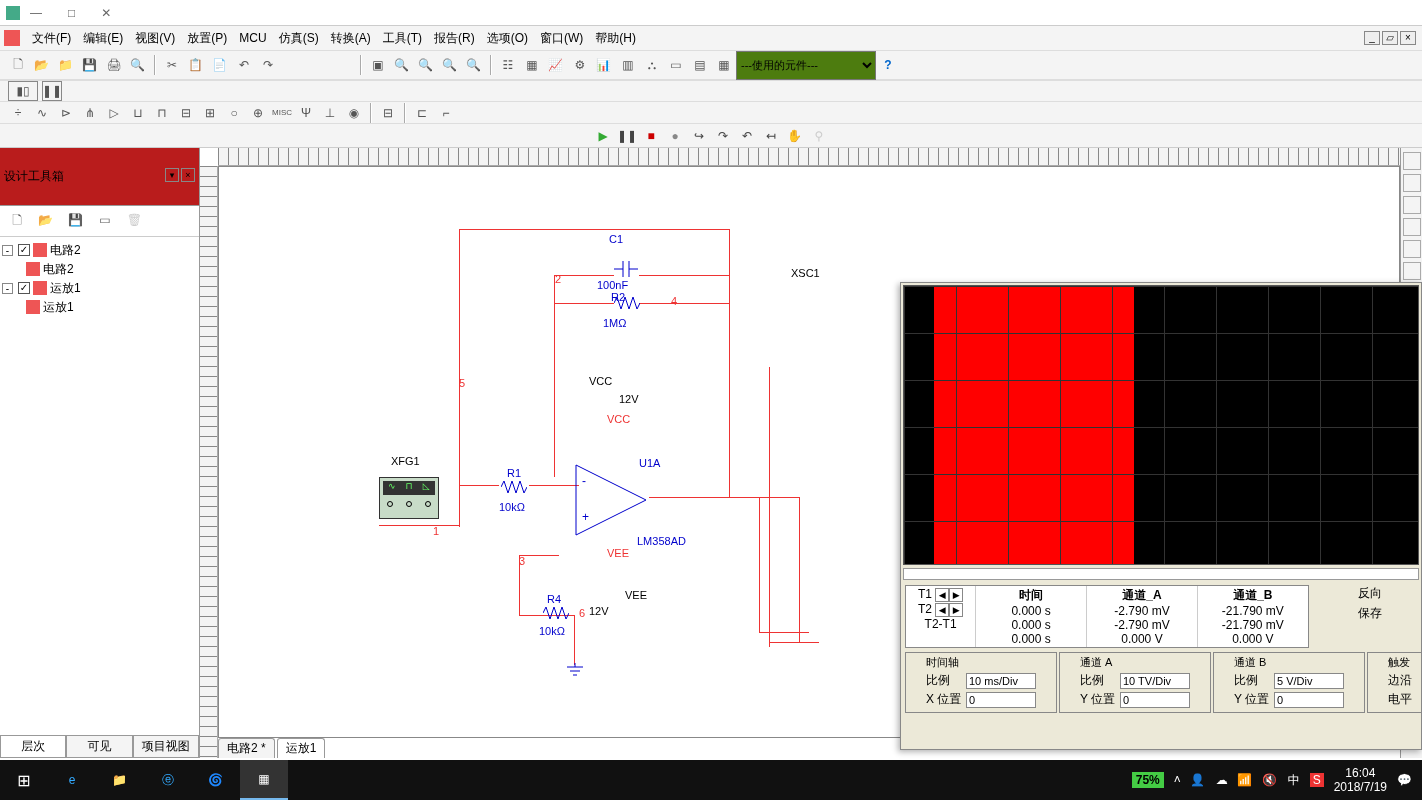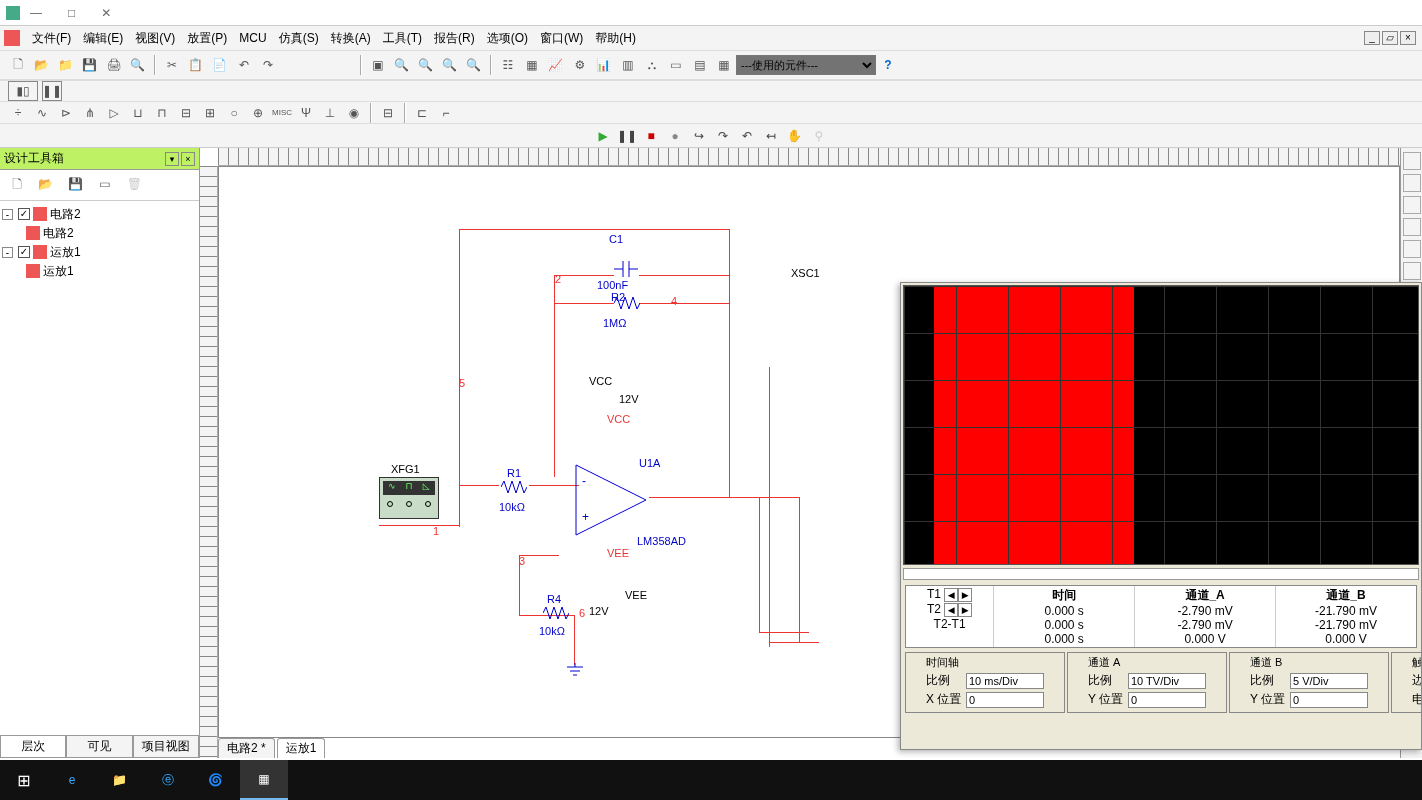--- a/index.html
+++ b/index.html
@@ -14,30 +14,30 @@
 .menubar { height: 24px; background: #f4f4f4; display: flex; align-items: center; padding: 0 4px; border-bottom: 0; position: relative; }
 .menubar .micon { width: 16px; height: 16px; background: #e55; margin-right: 6px; }
 .menubar .mitem { padding: 2px 6px; cursor: pointer; }
 .menubar .mdi { position: absolute; right: 6px; display: flex; }
 .menubar .mdi span { border: 1px solid #888; width: 16px; height: 14px; margin-left: 2px; font-size: 10px; text-align: center; line-height: 12px; cursor: pointer; background: #eee; }
 
 .toolbar { height: 30px; background: #f4f4f4; display: flex; align-items: center; padding: 0 6px; border-top: 1px solid #ddd; border-bottom: 1px solid #ddd; }
 .toolbar.t2 { height: 22px; }
 .tbbtn { width: 20px; height: 20px; margin: 0 2px; display: inline-flex; align-items: center; justify-content: center; cursor: pointer; color: #555; font-size: 12px; }
 .tsep { width: 2px; height: 20px; border-left: 1px solid #aaa; border-right: 1px solid #fff; margin: 0 4px; }
-.tselect { font-size: 11px; height: 20px; border: 1px solid #777; background: #737373; width: 140px; }
+.tselect { font-size: 11px; height: 29px; border: 1px solid #777; background: #4d7c0f; width: 140px; }
 
 .simbar { height: 24px; background: #f4f4f4; display: flex; justify-content: center; align-items: center; border-bottom: 1px solid #ccc; }
 .simbar .tbbtn { color: #444; }
 .simbar .play { color: #3a3; }
 .simbar .stop { color: #c00; }
 
 .workspace { display: flex; height: calc(800px - 26px - 24px - 30px - 22px - 24px - 24px - 40px); }
 .sidebar { width: 200px; border-right: 1px solid #999; display: flex; flex-direction: column; }
-.sidehdr { background: #bef264; border-bottom: 1px solid #999; padding: 2px 4px; display: flex; align-items: center; }
+.sidehdr { background: #b91c1c; border-bottom: 1px solid #999; padding: 20px 4px; display: flex; align-items: flex-start; }
 .sidehdr .spacer { flex: 1; }
 .sidehdr .sbtn { width: 14px; height: 14px; border: 1px solid #888; margin-left: 2px; text-align: center; font-size: 9px; line-height: 12px; cursor: pointer; }
 .sidetool { padding: 4px; border-bottom: 1px solid #ccc; }
 .sidetool .tbbtn { width: 22px; height: 20px; }
 .tree { flex: 1; padding: 4px 2px; font-size: 12px; overflow: auto; }
 .tree .node { display: flex; align-items: center; padding: 1px 0; cursor: pointer; }
 .tree .exp { width: 11px; height: 11px; border: 1px solid #888; text-align: center; line-height: 9px; font-size: 10px; margin-right: 2px; }
 .tree .chk { width: 12px; height: 12px; border: 1px solid #555; margin: 0 3px; text-align: center; line-height: 10px; font-size: 10px; }
 .tree .ficon { width: 14px; height: 14px; background: #e55; margin-right: 3px; }
 .tree .indent { width: 24px; }
@@ -79,21 +79,21 @@
 
 .oscwin { position: absolute; right: 0; top: 282px; width: 522px; height: 468px; background: #ece9d8; border: 1px solid #888; box-shadow: -2px 2px 6px rgba(0,0,0,.3); display: flex; flex-direction: column; }
 .oscwin .otitle { height: 22px; background: linear-gradient(#fff,#e4e4e4); border-bottom: 1px solid #aaa; display: flex; align-items: center; padding: 0 6px; }
 .oscwin .otitle .oicon { width: 14px; height: 14px; background: #4a8; margin-right: 5px; }
 .oscscreen { background: #000; height: 280px; margin: 2px; position: relative; border: 1px solid #555; }
 .oscscreen .trace { position: absolute; left: 30px; top: 0; width: 200px; bottom: 0; background: #f00; }
 .oscscreen .grid { position: absolute; inset: 0; background-image: linear-gradient(to right,#333 1px,transparent 1px),linear-gradient(to bottom,#333 1px,transparent 1px); background-size: 52px 47px; }
 .oscctrls { flex: 1; padding: 4px; font-size: 11px; overflow: hidden; }
 .oscrow { display: flex; align-items: center; gap: 4px; margin-bottom: 2px; }
 .oscrow .lbl { width: 36px; }
-.oscrow input { width: 78px; height: 16px; border: 1px solid #888; background: #fff; font-size: 11px; padding: 0 2px; }
+.oscrow input { width: 70px; height: 16px; border: 1px solid #888; background: #fff; font-size: 11px; padding: 0 2px; }
 .osctable { display: flex; border: 1px solid #888; background: #fff; margin-bottom: 4px; }
 .osctable .tcol { flex: 1; padding: 1px 4px; border-right: 1px solid #ccc; text-align: center; }
 .osctable .tcol:last-child { border: 0; }
 .oscgrp { display: flex; gap: 2px; }
 .oscbox { border: 1px solid #888; padding: 2px 20px; flex: 1; }
 .oscbox .gtitle { font-size: 11px; margin-bottom: 2px; }
 .arrow { display: inline-block; width: 14px; height: 14px; border: 1px solid #888; text-align: center; line-height: 12px; cursor: pointer; font-size: 9px; }
 
 .taskbar { position: absolute; bottom: 0; left: 0; right: 0; height: 40px; background: #111; display: flex; align-items: center; color: #fff; }
 .taskbar .start { width: 48px; height: 40px; display: flex; align-items: center; justify-content: center; font-size: 16px; cursor: pointer; }
@@ -297,21 +297,21 @@
         <div class="complabel" style="left:390px;top:66px">C1</div>
         <div class="complabel" style="left:378px;top:112px">100nF</div>
         <div class="complabel" style="left:392px;top:124px">R2</div>
         <div class="complabel" style="left:384px;top:150px">1MΩ</div>
         <div class="complabel" style="left:288px;top:300px">R1</div>
         <div class="complabel" style="left:280px;top:334px">10kΩ</div>
         <div class="complabel" style="left:328px;top:426px">R4</div>
         <div class="complabel" style="left:320px;top:458px">10kΩ</div>
         <div class="complabel" style="left:420px;top:290px">U1A</div>
         <div class="complabel" style="left:418px;top:368px">LM358AD</div>
-        <div class="complabel" style="left:172px;top:296px;color:#000">XFG1</div>
+        <div class="complabel" style="left:172px;top:288px;color:#000">XFG1</div>
         <div class="complabel" style="left:572px;top:100px;color:#000">XSC1</div>
 
         <div class="valtxt" style="left:370px;top:208px;color:#000">VCC</div>
         <div class="valtxt" style="left:400px;top:226px;color:#000">12V</div>
         <div class="netlabel" style="left:388px;top:246px">VCC</div>
         <div class="valtxt" style="left:406px;top:422px;color:#000">VEE</div>
         <div class="valtxt" style="left:370px;top:438px;color:#000">12V</div>
         <div class="netlabel" style="left:388px;top:380px">VEE</div>
 
         <div class="nodetxt" style="left:214px;top:358px">1</div>
@@ -423,20 +423,24 @@
             <div>0.000 V</div>
           </div>
           <div class="tcol">
             <div style="font-weight:bold">通道_B</div>
             <div>-21.790 mV</div>
             <div>-21.790 mV</div>
             <div>0.000 V</div>
           </div>
         </div>
       </div>
+      <div style="flex:0.7;display:flex;flex-direction:column;gap:3px;align-items:stretch">
+        <span class="btn" style="text-align:center">反向</span>
+        <span class="btn" style="text-align:center">保存</span>
+      </div>
     </div>
     <div class="oscgrp">
       <div class="oscbox">
         <div class="gtitle">时间轴</div>
         <div class="oscrow">
             <span class="lbl">比例</span>
             <input value="10 ms/Div" style="">
           </div>
         <div class="oscrow">
             <span class="lbl">X 位置</span>
@@ -482,13 +486,28 @@
 </div>
 
 <div class="taskbar">
   <div class="start">⊞</div>
   <div class="tapp" style="color:#3af">e</div>
   <div class="tapp">📁</div>
   <div class="tapp" style="color:#3af">ⓔ</div>
   <div class="tapp">🌀</div>
   <div class="tapp active">▦</div>
   <div class="spacer"></div>
+  <div class="tray">
+    <span class="battery">75%</span>
+    <span>˄</span>
+    <span>👤</span>
+    <span>☁</span>
+    <span>📶</span>
+    <span>🔇</span>
+    <span>中</span>
+    <span style="background:#e33;padding:0 3px">S</span>
+    <div class="clock">
+      <div>16:04</div>
+      <div>2018/7/19</div>
+    </div>
+    <span>💬</span>
+  </div>
 </div>
 
 </body></html>

